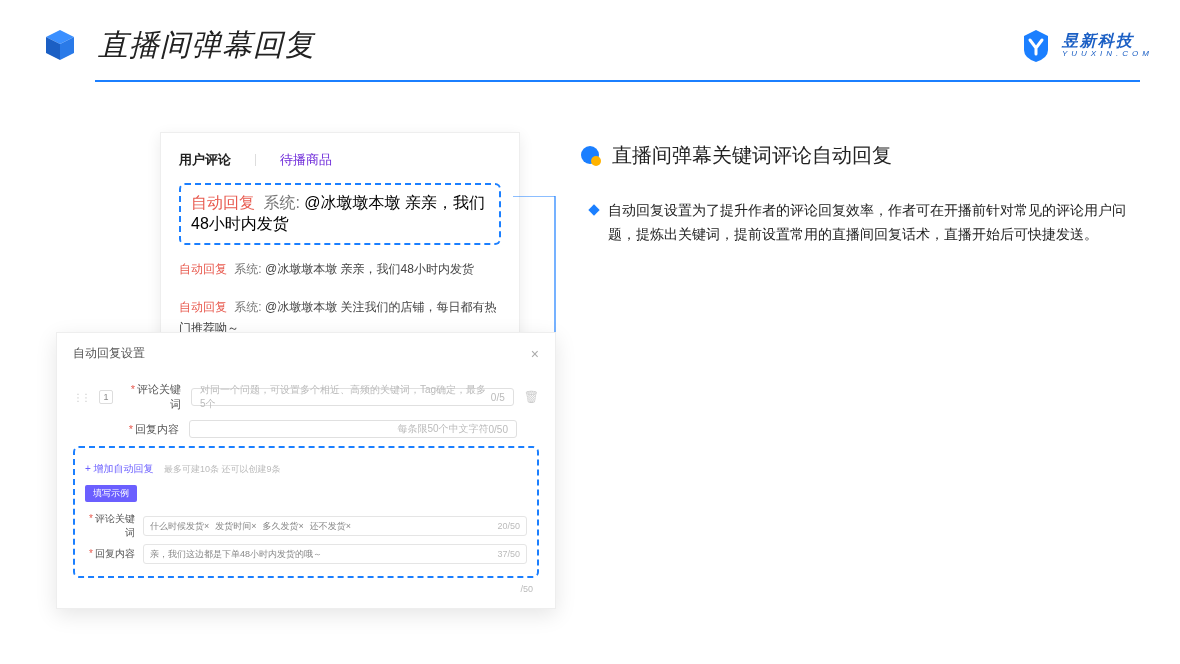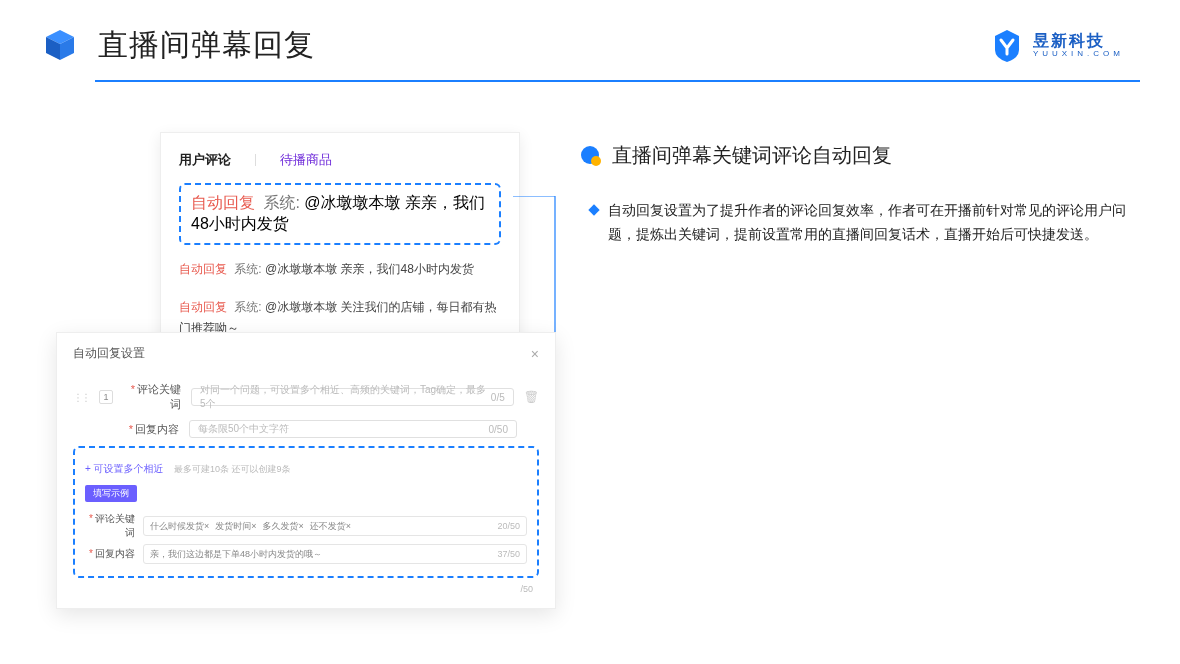--- a/index.html
+++ b/index.html
@@ -1,18 +1,18 @@
 <!DOCTYPE html>
 <html><head>
 <meta charset="utf-8">
 <style>
 * { box-sizing: border-box; margin: 0; padding: 0; }
 body { font-family: "Microsoft YaHei", "PingFang SC", sans-serif; width: 1180px; height: 664px; background: #fff; position: relative; }
 
-.header { display: flex; align-items: center; justify-content: space-between; padding: 25px 56px 0 40px; }
+.header { display: flex; align-items: center; justify-content: space-between; padding: 25px 27px 0 40px; font-style: italic; }
 .header-left { display: flex; align-items: center; gap: 18px; }
 .cube-icon { width: 40px; height: 40px; }
 .page-title { font-size: 30px; font-weight: 500; color: #222; letter-spacing: 1px; }
 .header-right { display: flex; align-items: center; gap: 8px; }
 .logo-icon { width: 36px; height: 36px; }
 .logo-text { display: flex; flex-direction: column; line-height: 1.1; }
 .logo-main { font-size: 16px; font-weight: 700; color: #1b5fc4; letter-spacing: 2px; }
 .logo-sub { font-size: 8px; color: #1b5fc4; letter-spacing: 4px; }
 
 .divider { height: 2px; background: #1b7fff; margin: 14px 40px 0 95px; }
@@ -36,21 +36,21 @@
 
 .settings-card { position: absolute; left: 16px; top: 200px; width: 500px; background: #fff; border: 1px solid #eee; box-shadow: 0 6px 20px rgba(0,0,0,.1); padding: 12px 16px 14px 16px; }
 .settings-header { display: flex; justify-content: space-between; align-items: center; margin-bottom: 20px; }
 .settings-title { font-size: 12px; color: #555; }
 .close-x { font-size: 14px; color: #aaa; cursor: pointer; }
 .form-row { display: flex; align-items: center; gap: 10px; margin-bottom: 8px; font-size: 11px; }
 .row-num { width: 14px; height: 14px; border: 1px solid #ddd; font-size: 9px; color: #888; display: flex; align-items: center; justify-content: center; border-radius: 2px; }
 .drag-dots { color: #ccc; font-size: 10px; letter-spacing: -2px; }
 .field-label { color: #555; width: 58px; text-align: right; }
 .req-star { color: #e85a4f; margin-right: 2px; }
-.field-input { flex: 1; height: 16px; border: 1px solid #e0e0e0; border-radius: 3px; padding: 8px 8px; display: flex; align-items: center; justify-content: space-between; font-size: 10px; }
+.field-input { flex: 1; height: 16px; border: 1px solid #e0e0e0; border-radius: 3px; padding: 8px 8px; display: flex; align-items: center; justify-content: flex-end; font-size: 10px; }
 .field-placeholder { color: #bbb; }
 .field-count { color: #bbb; }
 .trash { color: #ccc; font-size: 12px; }
 
 .example-block { border: 2px dashed #1b7fff; border-radius: 6px; padding: 10px 10px 12px 10px; margin-top: 8px; }
 .add-link { font-size: 10px; color: #6b5fff; margin-bottom: 6px; display: inline-block; margin-right: 6px; }
 .add-hint { font-size: 9px; color: #bbb; }
 .badge-purple { display: inline-block; background: #6b5fff; color: #fff; font-size: 9px; padding: 2px 8px; border-radius: 2px; margin-bottom: 6px; }
 .example-row { display: flex; align-items: center; gap: 8px; font-size: 10px; margin-top: 4px; }
 .ex-label { width: 50px; text-align: right; color: #555; }
@@ -151,21 +151,21 @@
         <span class="field-label"><span class="req-star">*</span><span>回复内容</span></span>
         <div class="field-input">
           <span class="field-placeholder">每条限50个中文字符</span>
           <span class="field-count">0/50</span>
         </div>
         <span style="width:12px"></span>
       </div>
 
       <div class="example-block">
         <div>
-          <span class="add-link">+ 可设置多个相近</span>
+          <span class="add-link">+ 增加自动回复</span>
           <span class="add-hint">最多可建10条 还可以创建9条</span>
         </div>
         <span class="badge-purple">填写示例</span>
         <div class="example-row">
           <span class="ex-label"><span class="req-star">*</span><span>评论关键词</span></span>
           <div class="ex-input">
             <span class="ex-tag">什么时候发货×</span>
             <span class="ex-tag">发货时间×</span>
             <span class="ex-tag">多久发货×</span>
             <span class="ex-tag">还不发货×</span>

